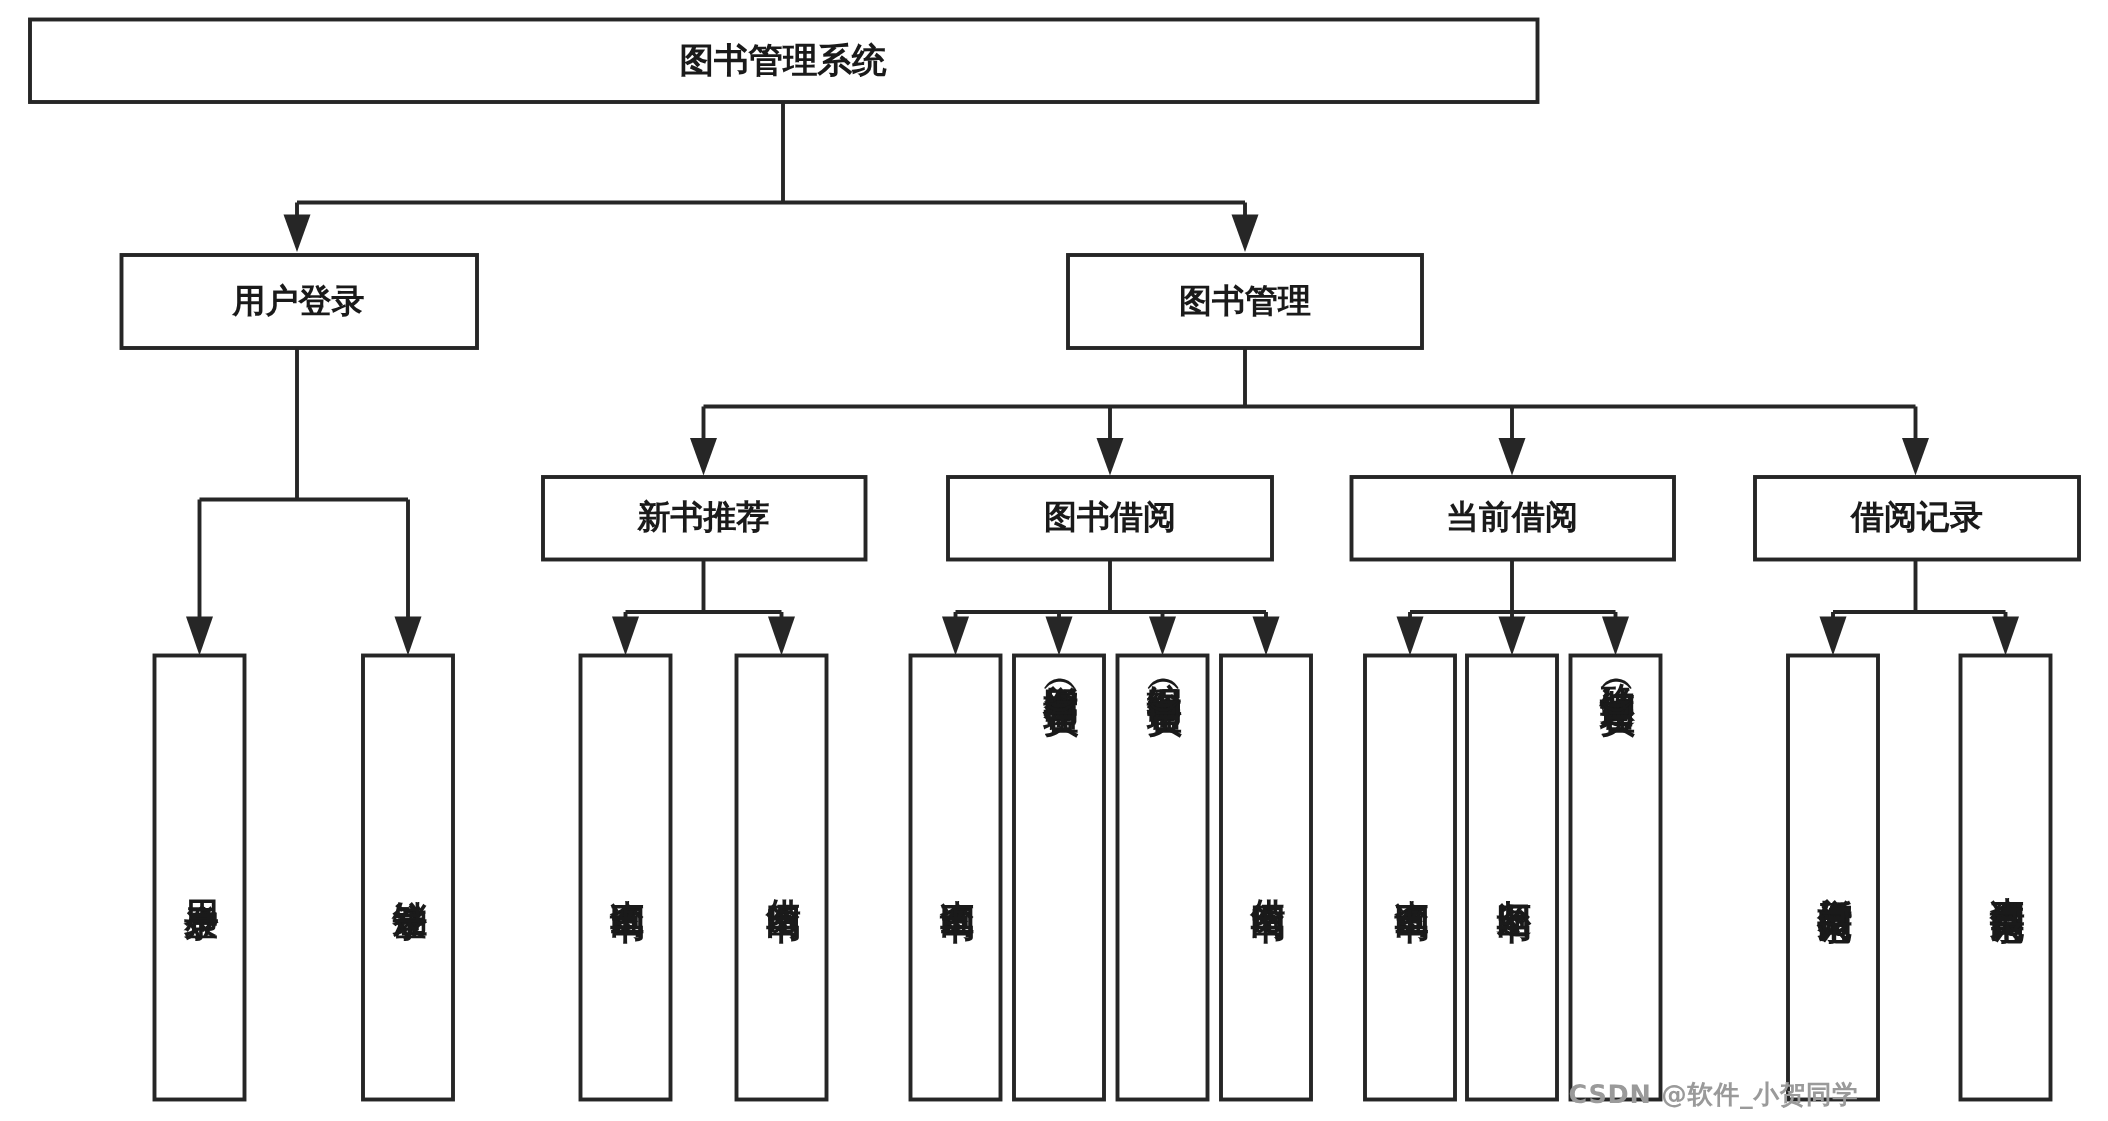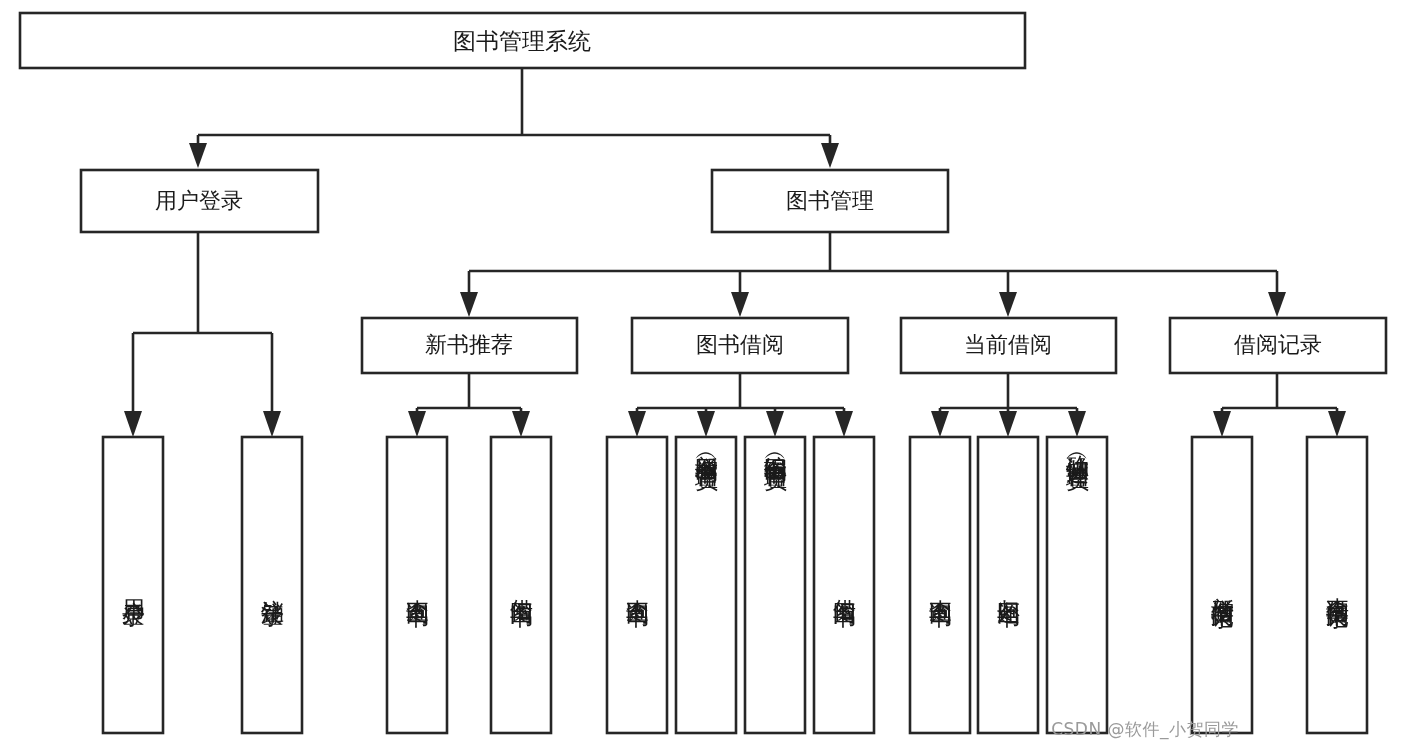--- a/index.html
+++ b/index.html
@@ -12,20 +12,21 @@
     width: 1405px;
     height: 747px;
     font-family: "DejaVu Sans", "Liberation Sans", sans-serif;
     overflow: hidden;
     position: relative;
   }
   #diagram-root {
     position: relative;
     width: 1249px;
     height: 747px;
+    font-weight: bold;
   }
   svg.diagram-canvas {
     position: absolute;
     top: 0;
     left: 0;
     width: 1405px;
     height: 747px;
   }
   .node-box {
     fill: #ffffff;

